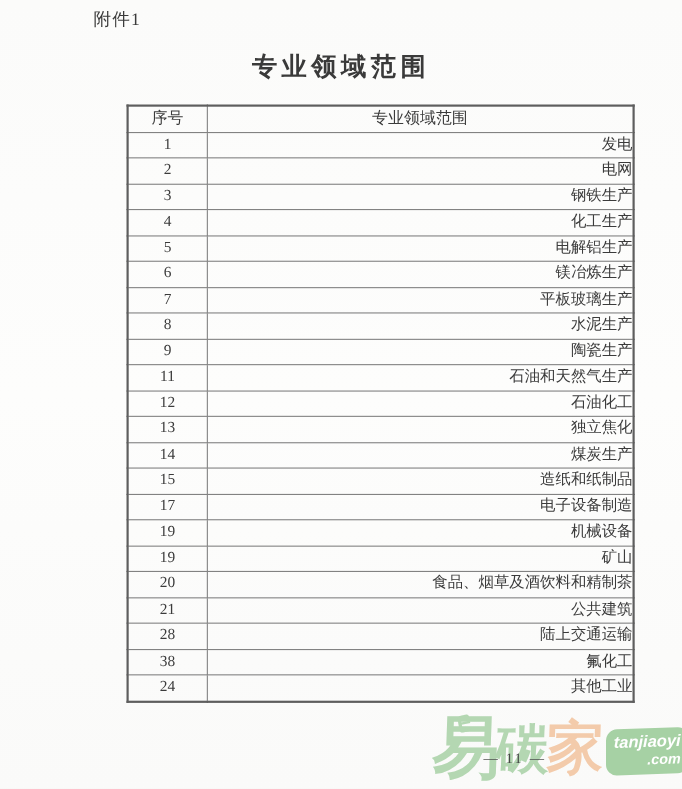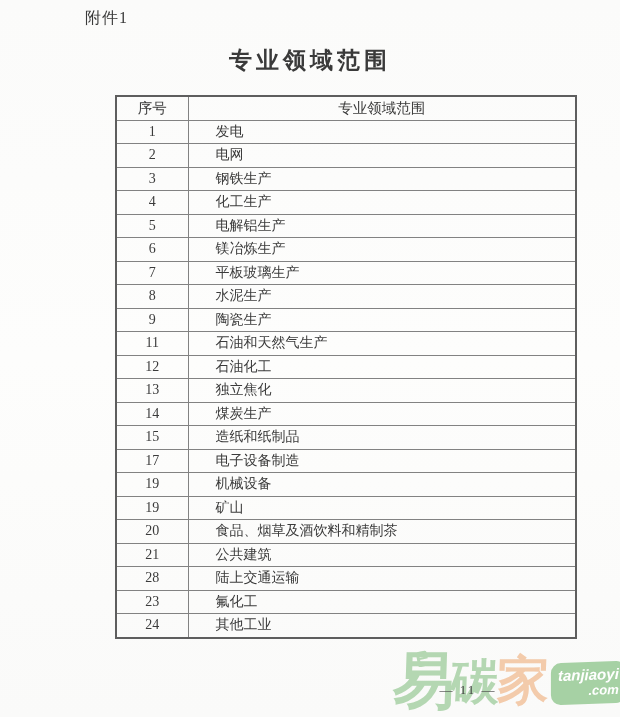--- a/index.html
+++ b/index.html
@@ -50,21 +50,21 @@
   table.fields-table td {
     border: 1px solid #828282;
     height: 22.5px;
     line-height: 22.5px;
     font-weight: normal;
     white-space: nowrap;
     overflow: hidden;
   }
   table.fields-table { border: 2px solid #5e5e5e; }
   .col-no { width: 72px; text-align: center; }
-  .col-field { text-align: left; padding-left: 27px; }
+  .col-field { text-align: right; padding-left: 27px; }
   thead .col-field { text-align: center; padding-left: 0; }
   thead th { font-size: 14.5px; }
 
   
   .watermark {
     position: absolute;
     left: 393px;
     top: 642px;
     width: 230px;
     height: 78px;
@@ -210,21 +210,21 @@
         </tr>
         <tr>
           <td class="col-no">21</td>
           <td class="col-field">公共建筑</td>
         </tr>
         <tr>
           <td class="col-no">28</td>
           <td class="col-field">陆上交通运输</td>
         </tr>
         <tr>
-          <td class="col-no">23</td>
+          <td class="col-no">38</td>
           <td class="col-field">氟化工</td>
         </tr>
         <tr>
           <td class="col-no">24</td>
           <td class="col-field">其他工业</td>
         </tr>
       </tbody>
   </table>
 
   <div class="watermark">

